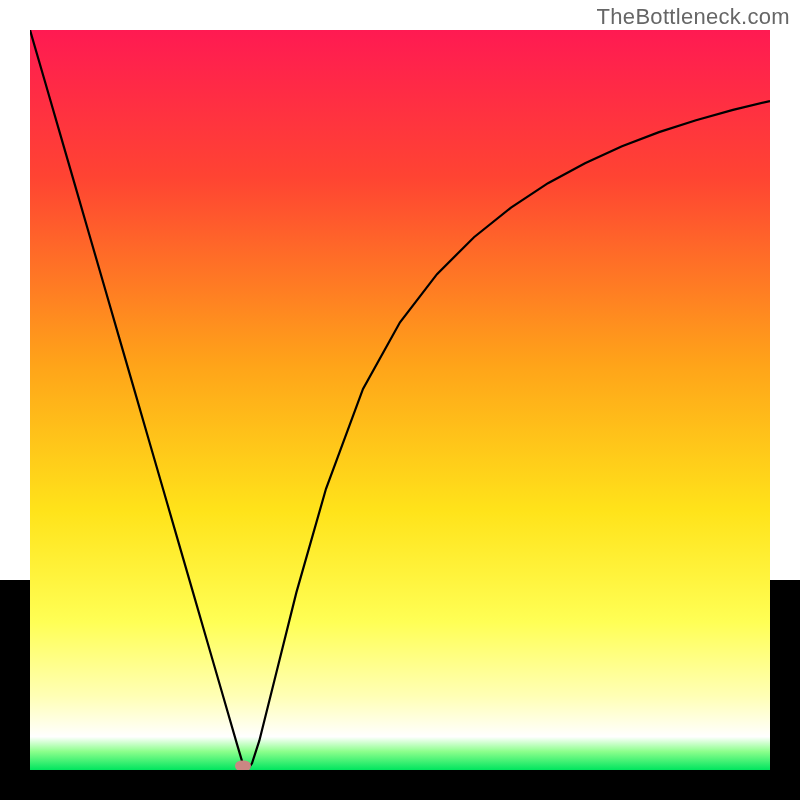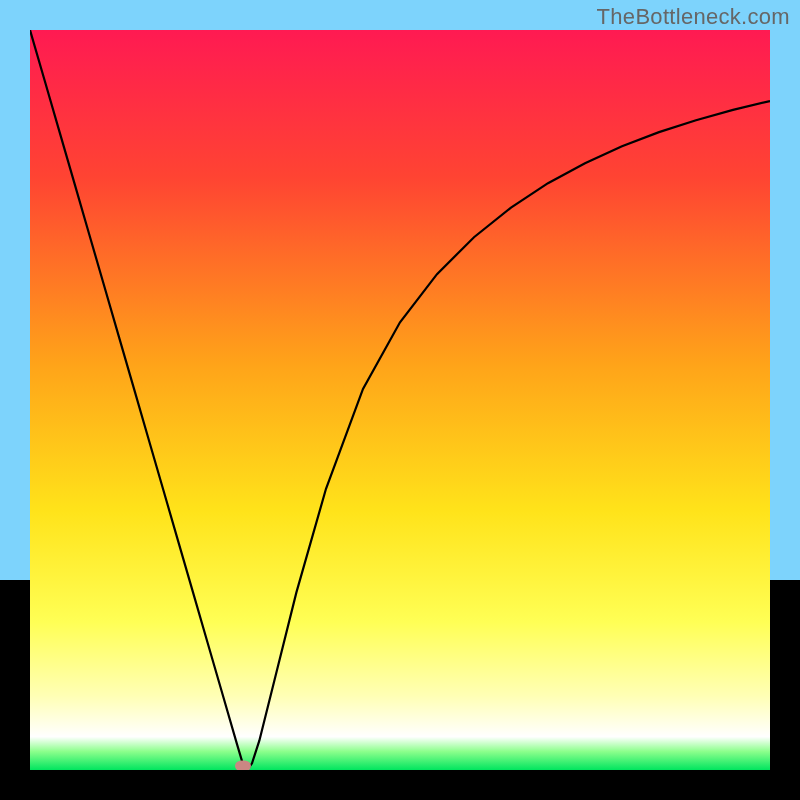--- a/index.html
+++ b/index.html
@@ -8,21 +8,21 @@
     width: 800px;
     height: 800px;
     overflow: hidden;
     background: #000;
     font-family: Arial, Helvetica, sans-serif;
   }
   .frame {
     position: relative;
     width: 800px;
     height: 580px;
-    background: #7dd3fc;
+    background: #ffffff;
   }
   .watermark {
     position: absolute;
     top: 4px;
     right: 10px;
     color: #666;
     font-size: 22px;
     font-weight: 500;
     letter-spacing: 0.3px;
     z-index: 30;

